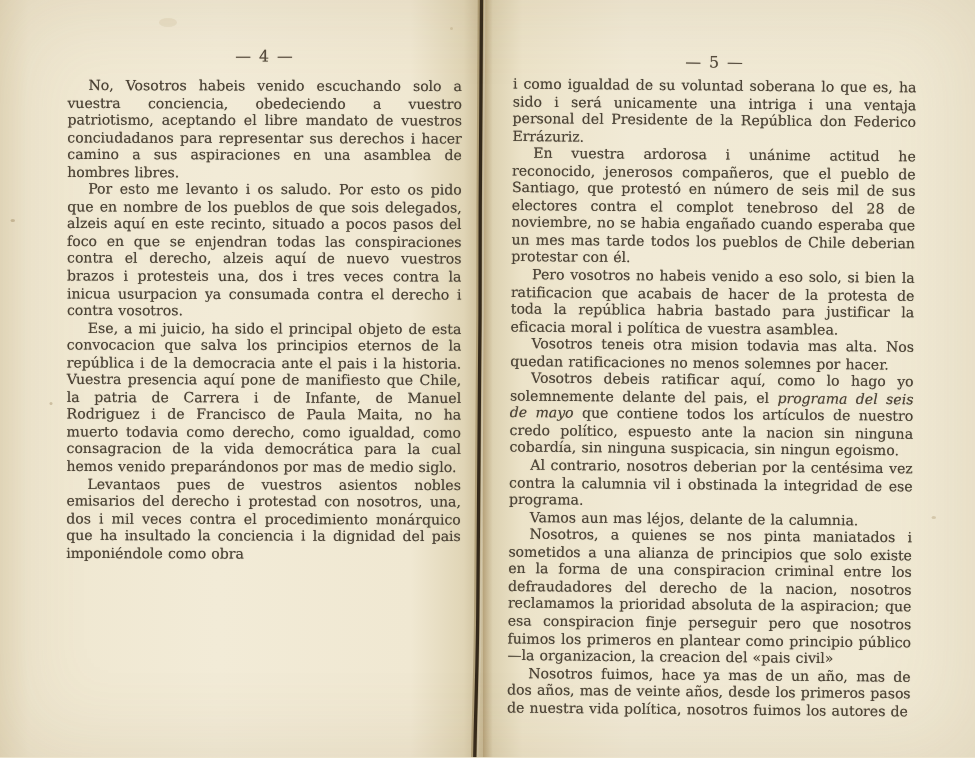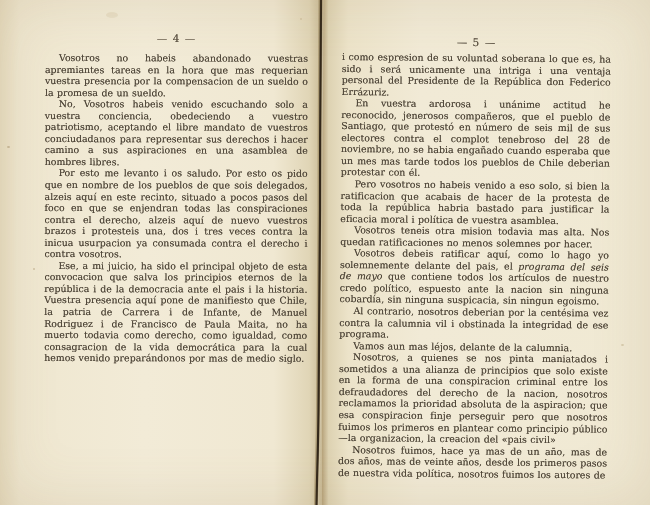--- a/index.html
+++ b/index.html
@@ -60,30 +60,30 @@
     <svg width="16" height="505" viewBox="0 0 16 505">
       <path d="M9,0 C8.5,60 8,140 8,210 C8,290 7,350 6.5,410 C6.2,445 5,475 4.5,505" stroke="#7a6336" stroke-width="5" fill="none" opacity="0.4"></path>
       <path d="M9,0 C8.5,60 8,140 8,210 C8,290 7,350 6.5,410 C6.2,445 5,475 4.5,505" stroke="#33281a" stroke-width="2.2" fill="none"></path>
       <path d="M11,0 C10.5,60 10,140 10,210 C10,290 9,350 8.5,410 C8.2,445 7,475 6.5,505" stroke="#f6f0dc" stroke-width="1.2" fill="none" opacity="0.5"></path>
     </svg>
   </div>
 
   <div class="page-header header-left">— 4 —</div>
 
   <div class="page-text text-left">
-      <p class="para"><span>Vosotros no habeis abandonado vuestras apremiantes tareas en la hora que mas requerian vuestra presencia por la compensacion de un sueldo o la promesa de un sueldo.</span></p>
       <p class="para"><span>No, Vosotros habeis venido escuchando solo a vuestra conciencia, obedeciendo a vuestro patriotismo, aceptando el libre mandato de vuestros conciudadanos para representar sus derechos i hacer camino a sus aspiraciones en una asamblea de hombres libres.</span></p>
       <p class="para"><span>Por esto me levanto i os saludo. Por esto os pido que en nombre de los pueblos de que sois delegados, alzeis aquí en este recinto, situado a pocos pasos del foco en que se enjendran todas las conspiraciones contra el derecho, alzeis aquí de nuevo vuestros brazos i protesteis una, dos i tres veces contra la inicua usurpacion ya consumada contra el derecho i contra vosotros.</span></p>
       <p class="para"><span>Ese, a mi juicio, ha sido el principal objeto de esta convocacion que salva los principios eternos de la república i de la democracia ante el pais i la historia. Vuestra presencia aquí pone de manifiesto que Chile, la patria de Carrera i de Infante, de Manuel Rodriguez i de Francisco de Paula Maita, no ha muerto todavia como derecho, como igualdad, como consagracion de la vida democrática para la cual hemos venido preparándonos por mas de medio siglo.</span></p>
+      <p class="para"><span>Levantaos pues de vuestros asientos nobles emisarios del derecho i protestad con nosotros, una, dos i mil veces contra el procedimiento monárquico que ha insultado la conciencia i la dignidad del pais imponiéndole como obra</span></p>
     </div>
 
   <div class="page-header header-right">— 5 —</div>
 
   <div class="page-text text-right">
-      <p class="para no-indent"><span>i como espresion de su voluntad soberana lo que es, ha sido i será unicamente una intriga i una ventaja personal del Presidente de la República don Federico Errázuriz.</span></p>
+      <p class="para no-indent"><span>i como igualdad de su voluntad soberana lo que es, ha sido i será unicamente una intriga i una ventaja personal del Presidente de la República don Federico Errázuriz.</span></p>
       <p class="para"><span>En vuestra ardorosa i unánime actitud he reconocido, jenerosos compañeros, que el pueblo de Santiago, que protestó en número de seis mil de sus electores contra el complot tenebroso del 28 de noviembre, no se habia engañado cuando esperaba que un mes mas tarde todos los pueblos de Chile deberian protestar con él.</span></p>
       <p class="para"><span>Pero vosotros no habeis venido a eso solo, si bien la ratificacion que acabais de hacer de la protesta de toda la república habria bastado para justificar la eficacia moral i política de vuestra asamblea.</span></p>
       <p class="para"><span>Vosotros teneis otra mision todavia mas alta. Nos quedan ratificaciones no menos solemnes por hacer.</span></p>
       <p class="para"><span>Vosotros debeis ratificar aquí, como lo hago yo solemnemente delante del pais, el </span><span class="italic">programa del seis de mayo</span><span> que contiene todos los artículos de nuestro credo político, espuesto ante la nacion sin ninguna cobardía, sin ninguna suspicacia, sin ningun egoismo.</span></p>
       <p class="para"><span>Al contrario, nosotros deberian por la centésima vez contra la calumnia vil i obstinada la integridad de ese programa.</span></p>
       <p class="para"><span>Vamos aun mas léjos, delante de la calumnia.</span></p>
       <p class="para"><span>Nosotros, a quienes se nos pinta maniatados i sometidos a una alianza de principios que solo existe en la forma de una conspiracion criminal entre los defraudadores del derecho de la nacion, nosotros reclamamos la prioridad absoluta de la aspiracion; que esa conspiracion finje perseguir pero que nosotros fuimos los primeros en plantear como principio público—la organizacion, la creacion del «pais civil»</span></p>
       <p class="para"><span>Nosotros fuimos, hace ya mas de un año, mas de dos años, mas de veinte años, desde los primeros pasos de nuestra vida política, nosotros fuimos los autores de</span></p>
     </div>
 

